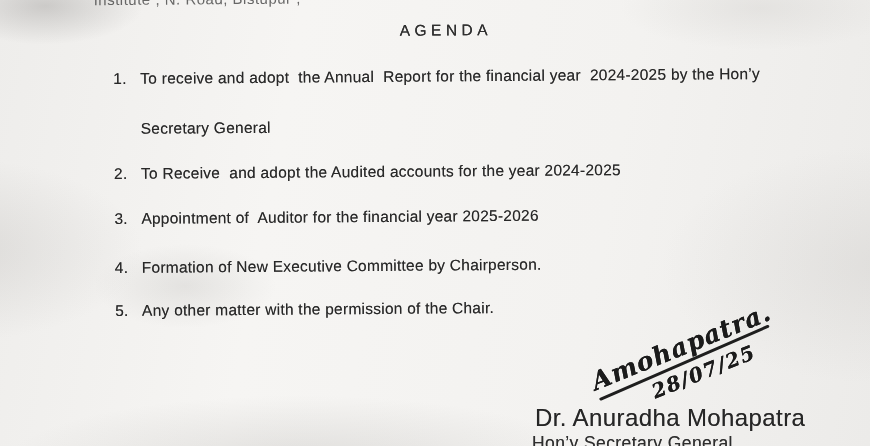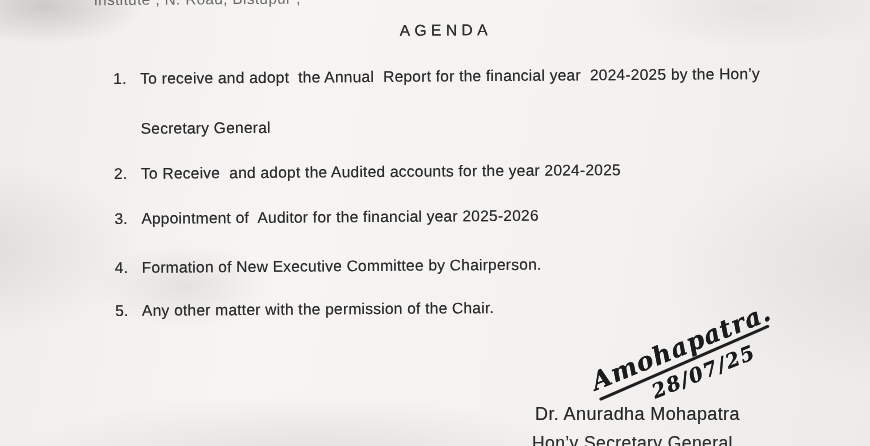--- a/index.html
+++ b/index.html
@@ -67,21 +67,21 @@
   .sig-date {
     font-family:"DejaVu Serif", serif;
     font-style:italic; font-weight:bold;
     font-size:20px; letter-spacing:1.5px;
     margin-left:52px; margin-top:2px;
     white-space:nowrap;
     text-shadow:0 0 0.5px #1b1b1b;
   }
   .signatory-name {
     position:absolute; left:535px; top:404px;
-    font-size:18px; letter-spacing:0.4px;
+    font-size:24px; letter-spacing:0.4px;
     color:#262626;
     text-shadow:0 0 0.4px rgba(20,20,20,0.5);
     white-space:nowrap;
   }
   .signatory-designation {
     position:absolute; left:532px; top:433px;
     font-size:17.5px; letter-spacing:0.4px;
     color:#2e2e2e;
     text-shadow:0 0 0.4px rgba(20,20,20,0.5);
     white-space:nowrap;

